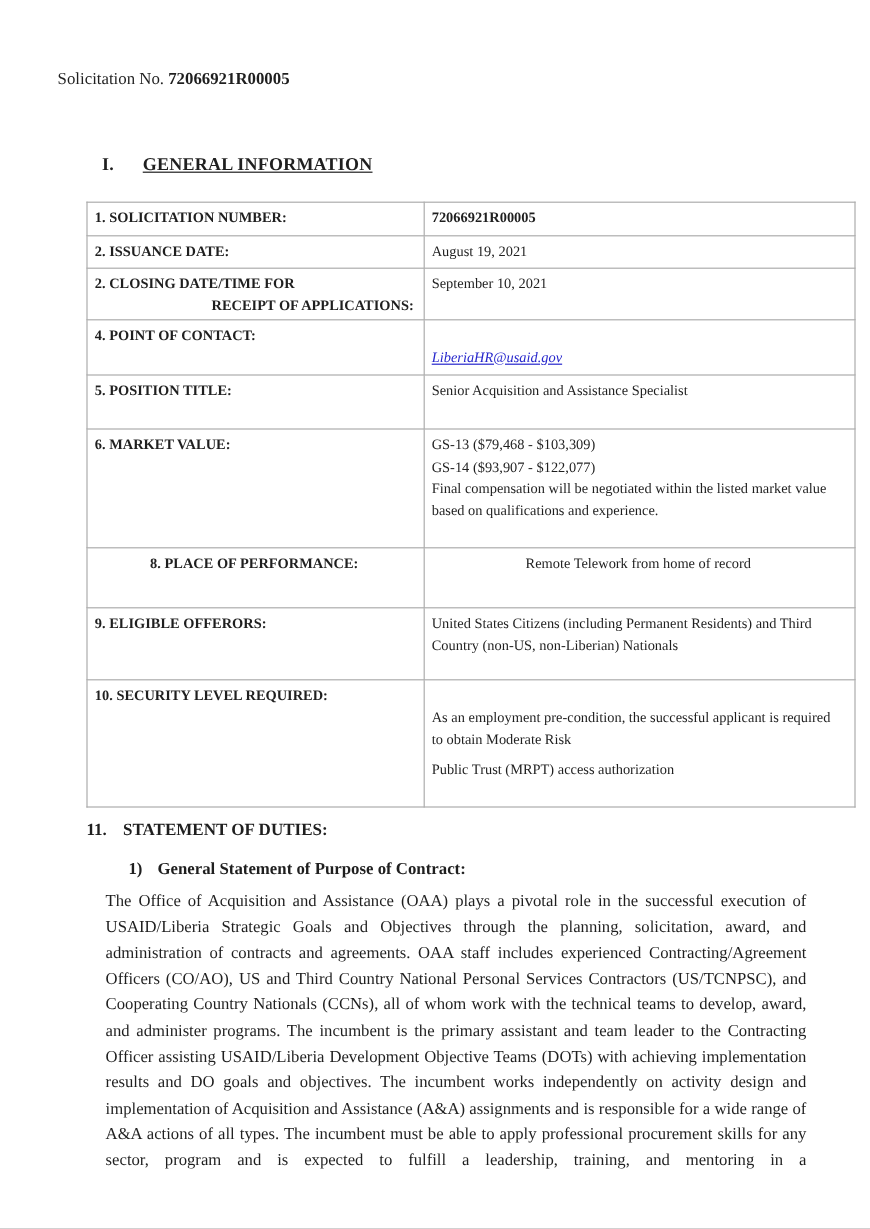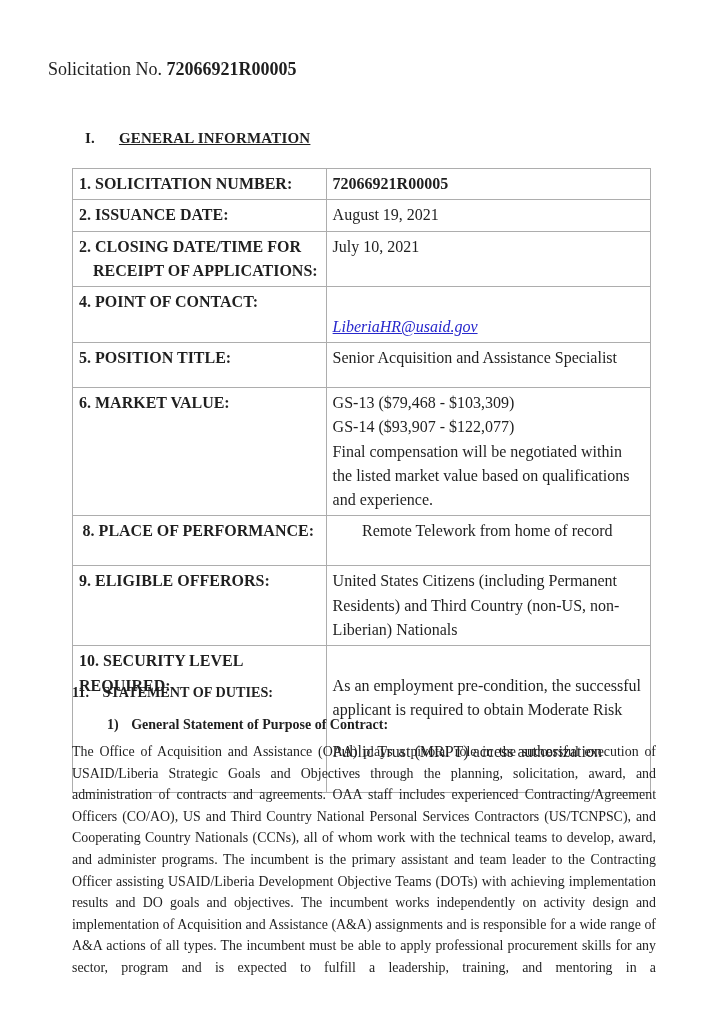--- a/index.html
+++ b/index.html
@@ -17,41 +17,41 @@
     margin: 0 auto;
     background: var(--page_bg);
     font-family: "Liberation Serif", "DejaVu Serif", serif;
     color: var(--text);
     overflow: hidden;
   }
   .sol-line {
     position: absolute;
     top: 59px;
     left: 48px;
-    font-size: 18px;
+    font-size: 14px;
   }
   .sol-line .sol-num { font-weight: bold; }
   .section-heading {
     position: absolute;
     top: 130px;
     left: 85px;
     font-size: 15px;
     font-weight: bold;
     letter-spacing: 0.2px;
   }
   .section-heading .numeral { display: inline-block; margin-right: 20px; }
   .section-heading .heading-text { text-decoration: underline; }
 
   table.info-table {
     position: absolute;
     top: 168px;
     left: 72px;
-    width: 579px;
+    width: 641px;
     border-collapse: collapse;
-    font-size: 16px;
+    font-size: 12px;
     line-height: 1.52;
   }
   table.info-table td {
     border: 1px solid var(--table_border);
     vertical-align: top;
     padding: 3px 8px 3px 6px;
   }
   td.label-cell { width: 254px; font-weight: bold; }
   td.value-cell { width: 325px; white-space: pre-line; }
   td.value-cell.bold-value { font-weight: bold; white-space: normal; }
@@ -64,42 +64,42 @@
   .r6  { height: 99px; }
   .r7  { height: 38px; }
   .r8  { height: 50px; text-align: center; }
   .r9  { height: 60px; }
   .r10 { height: 68px; }
   a.email-link {
     color: var(--link);
     font-style: italic;
     text-decoration: underline;
   }
-  .value-block2 { display: block; margin-top: 18px; }
+  .value-block2 { display: block; margin-top: 7px; }
 
   .duties-heading {
     position: absolute;
     top: 684px;
     left: 72px;
     font-size: 14.2px;
     font-weight: bold;
   }
   .duties-heading .num { display: inline-block; margin-right: 10px; }
   .duties-subheading {
     position: absolute;
     top: 717px;
     left: 107px;
     font-size: 14px;
     font-weight: bold;
   }
   .duties-subheading .num { display: inline-block; margin-right: 9px; }
   .duties-paragraph {
     position: absolute;
     top: 741px;
-    left: 72px;
+    left: 88px;
     width: 584px;
     font-size: 13.9px;
     line-height: 21.6px;
     text-align: justify;
     text-align-last: justify;
   }
 </style>
 </head>
 <body>
 
@@ -123,21 +123,21 @@
       </tr>
       <tr class="r2">
         <td class="label-cell">2. ISSUANCE DATE:</td>
         <td class="value-cell">August 19, 2021</td>
       </tr>
       <tr class="r3">
         <td class="label-cell">
           <span>2. CLOSING DATE/TIME FOR</span>
           <span class="label-line2">RECEIPT OF APPLICATIONS:</span>
         </td>
-        <td class="value-cell">July 10, 2021</td>
+        <td class="value-cell">September 10, 2021</td>
       </tr>
       <tr class="r4">
         <td class="label-cell">4. POINT OF CONTACT:</td>
         <td class="value-cell">
           <a class="email-link" href="#">LiberiaHR@usaid.gov</a>
         </td>
       </tr>
       <tr class="r5">
         <td class="label-cell">5. POSITION TITLE:</td>
         <td class="value-cell">Senior Acquisition and Assistance Specialist</td>

